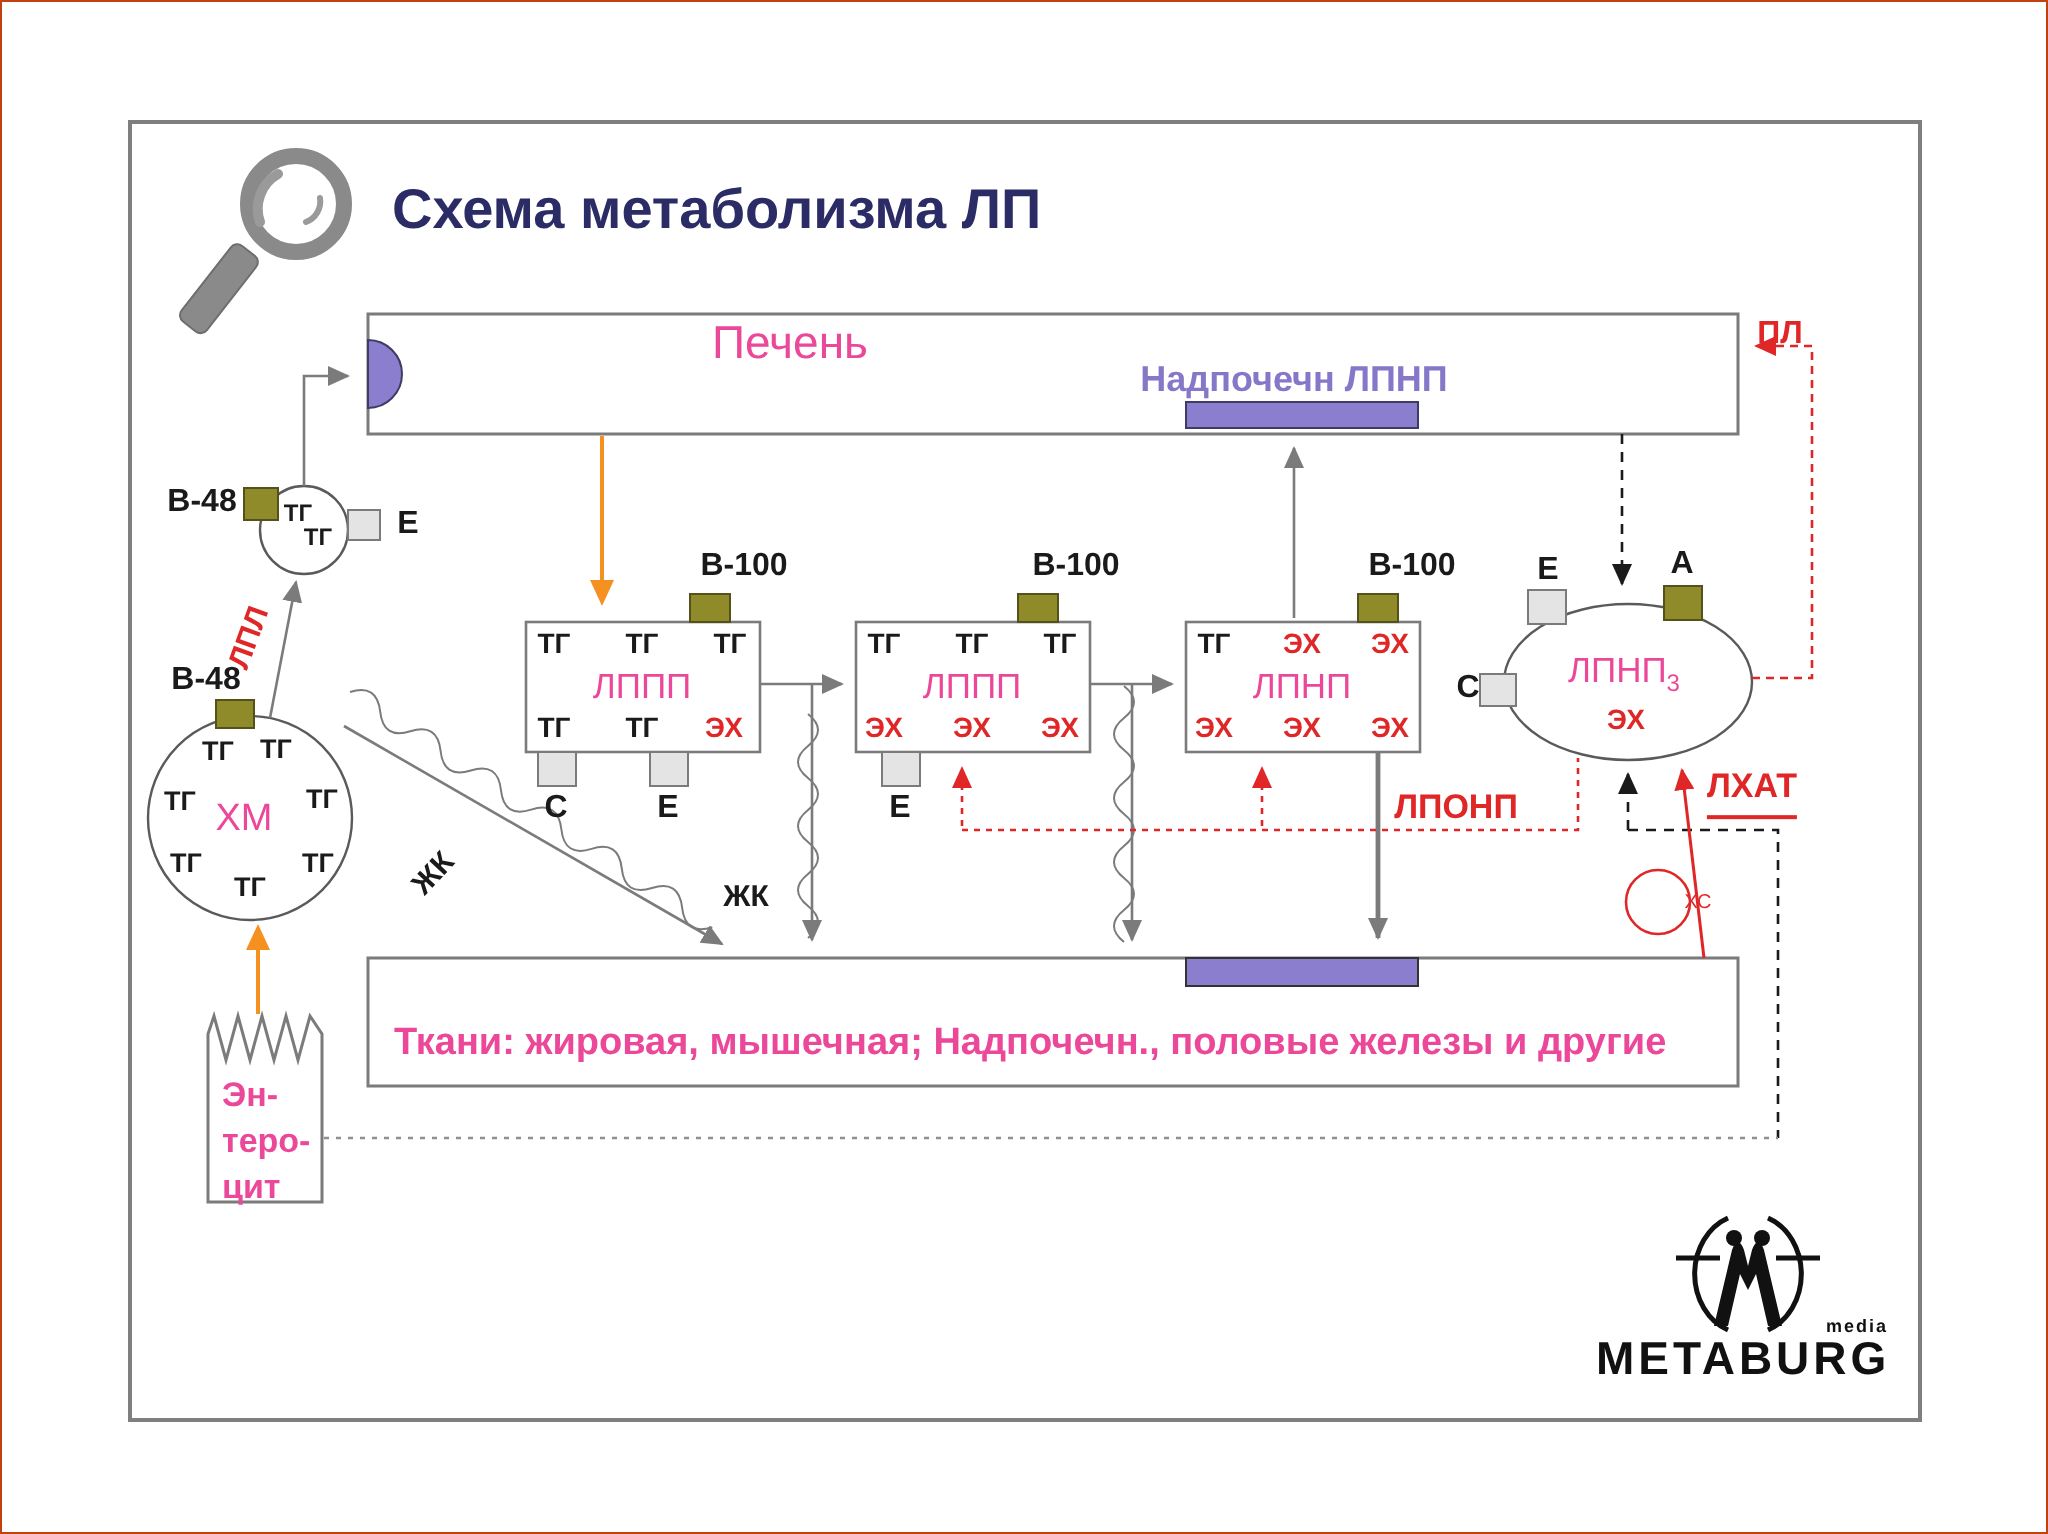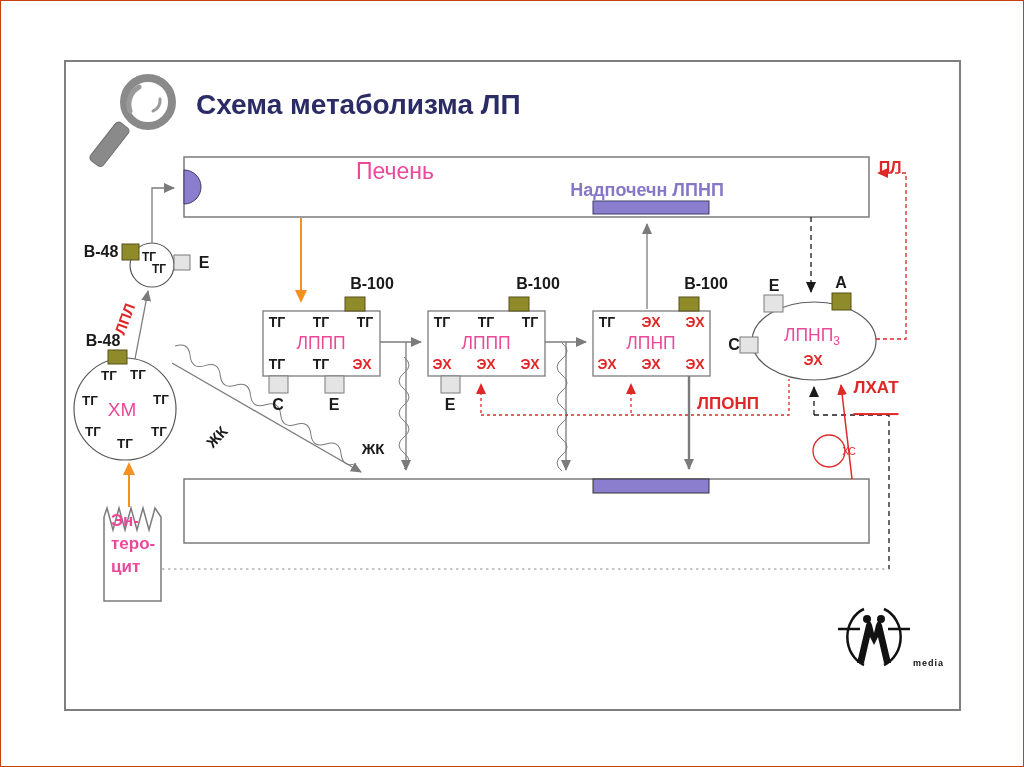--- a/index.html
+++ b/index.html
@@ -8,21 +8,21 @@
   svg.art{position:absolute;left:0;top:0;width:1022px;height:765px;}
   .t{position:absolute;white-space:nowrap;color:#1a1a1a;line-height:1.05;
      font-family:"Liberation Sans",sans-serif;}
   .c{transform:translate(-50%,-50%);}
   .b{font-weight:bold;}
   .green{color:#ec4899;}
   .red{color:#e02727;}
   .purple{color:#8677c8;}
   .navy{color:#2b2b66;}
   .cell{font-size:14px;font-weight:bold;}
-  .lhat-underline{border-bottom:2px solid #e02727;padding-bottom:16px;}
+  .lhat-underline{border-bottom:2px solid #e02727;padding-bottom:5px;}
 </style>
 </head>
 <body>
 
 <div id="canvas">
 
 <svg class="art" viewBox="0 0 1022 765">
   <defs>
     <marker id="ag" markerUnits="userSpaceOnUse" markerWidth="12" markerHeight="10" refX="10" refY="5" orient="auto">
       <path d="M0,0 L11,5 L0,10 Z" fill="#7b7b7b"></path>
@@ -184,22 +184,24 @@
 <div class="t b c" style="left:773px;top:285px;font-size:16px">Е</div>
 <div class="t b c" style="left:840px;top:282px;font-size:16px">А</div>
 <div class="t b c" style="left:733px;top:344px;font-size:16px">С</div>
 <div class="t green c" style="left:811px;top:336px;font-size:17.5px"><span>ЛПНП</span><sub style="font-size:12px">3</sub></div>
 <div class="t c cell red" style="left:812px;top:359px">ЭХ</div>
 
 <div class="t b red c" style="left:727px;top:403px;font-size:17px">ЛПОНП</div>
 <div class="t b red c lhat-underline" style="left:875px;top:396px;font-size:17px">ЛХАТ</div>
 <div class="t red c" style="left:848px;top:451px;font-size:10px">ХС</div>
 
-
-<div class="t b green" style="left:110px;top:508px;font-size:17px;line-height:23px">
+<div class="t b green" style="left:196px;top:511px;font-size:19px">Ткани: жировая, мышечная; Надпочечн., половые железы и другие</div>
+
+<div class="t b green" style="left:110px;top:535px;font-size:17px;line-height:23px">
   <div>Эн-</div>
   <div>теро-</div>
   <div>цит</div>
 </div>
 
+<div class="t b" style="left:797px;top:666px;font-size:23px;letter-spacing:2px;color:#111">METABURG</div>
 <div class="t b" style="left:912px;top:658px;font-size:9px;letter-spacing:1px;color:#111">media</div>
 
 </div>
 
 </body></html>

